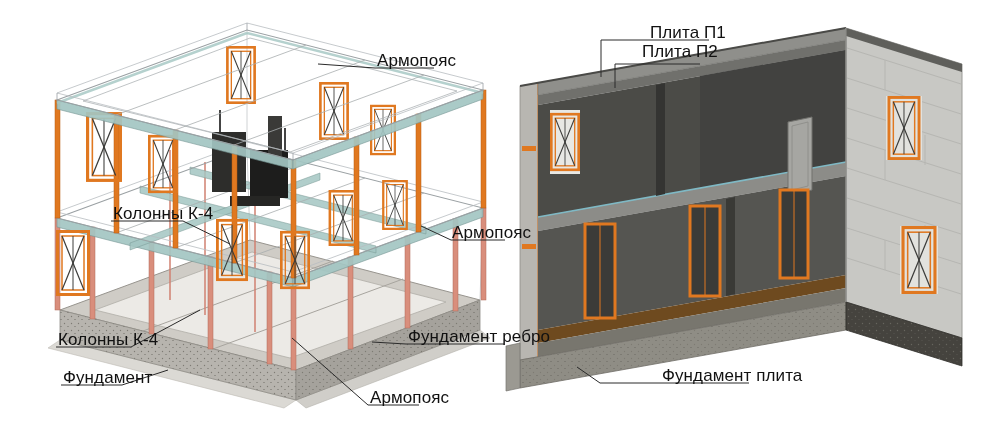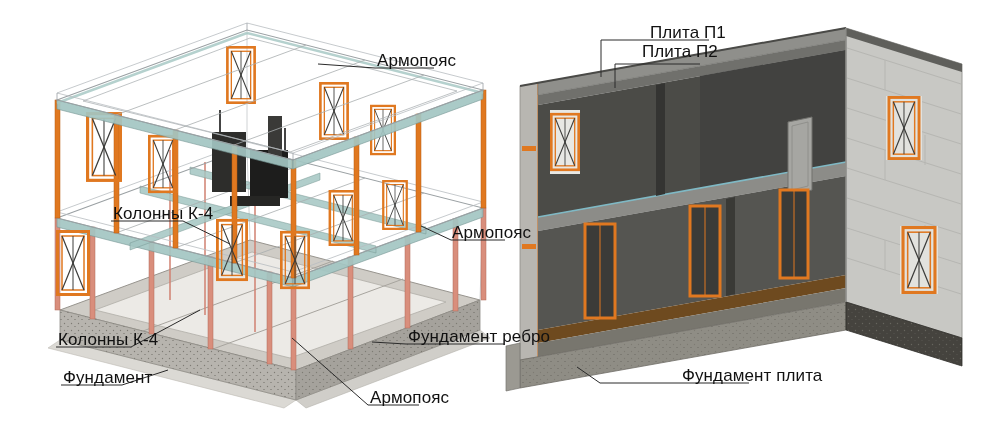--- a/index.html
+++ b/index.html
@@ -224,15 +224,15 @@
 
 <div class="callout-label" style="left:377px;top:53px">Армопояс</div>
 <div class="callout-label" style="left:113px;top:206px">Колонны К-4</div>
 <div class="callout-label" style="left:452px;top:225px">Армопояс</div>
 <div class="callout-label" style="left:408px;top:329px">Фундамент ребро</div>
 <div class="callout-label" style="left:58px;top:332px">Колонны К-4</div>
 <div class="callout-label" style="left:63px;top:370px">Фундамент</div>
 <div class="callout-label" style="left:370px;top:390px">Армопояс</div>
 <div class="callout-label" style="left:650px;top:25px">Плита П1</div>
 <div class="callout-label" style="left:642px;top:44px">Плита П2</div>
-<div class="callout-label" style="left:682px;top:368px">Фундамент плита</div>
+<div class="callout-label" style="left:662px;top:368px">Фундамент плита</div>
 
 </div>
 
 </body></html>

